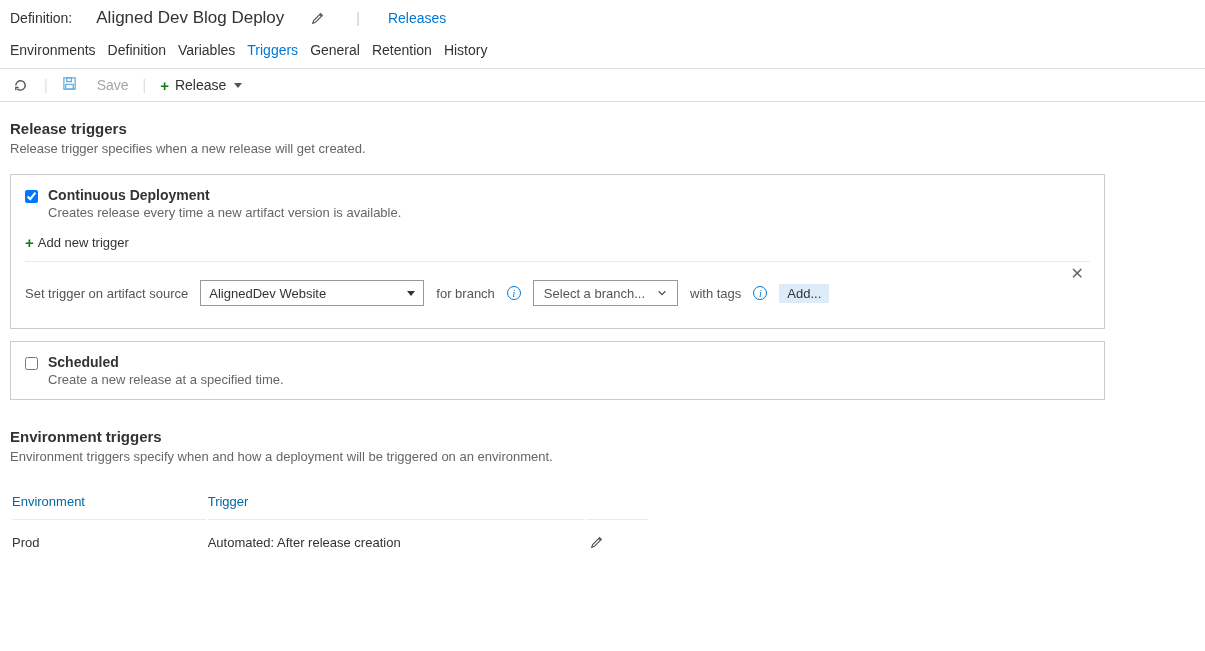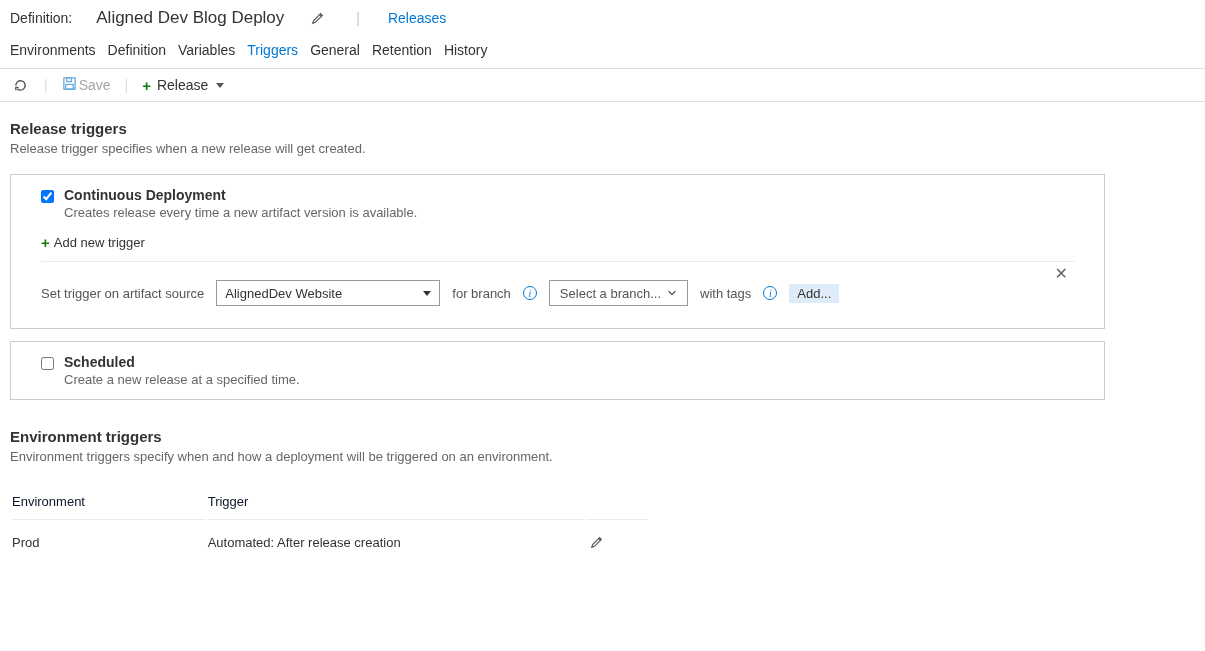--- a/index.html
+++ b/index.html
@@ -58,21 +58,21 @@
       align-items: center;
       padding: 6px 10px;
       gap: 10px;
     }
     .toolbar .vsep { color: #ddd; }
     .refresh-ic svg { width: 15px; height: 15px; }
     .save-ic svg { width: 15px; height: 15px; }
     .save-btn {
       display: inline-flex;
       align-items: center;
-      gap: 2px;
+      gap: 20px;
       color: #a6a6a6;
       cursor: default;
     }
     .release-btn {
       display: inline-flex;
       align-items: center;
       gap: 6px;
       cursor: pointer;
       color: #333;
     }
@@ -82,21 +82,21 @@
       border-left:4px solid transparent;
       border-right:4px solid transparent;
       border-top:5px solid #555;
       margin-left:2px;
     }
     .content { padding: 18px 10px 30px 10px; }
     .sect-title { font-size: 15px; font-weight: 600; margin-bottom: 4px; color: #333; }
     .sect-desc { font-size: 13px; color: #666; margin-bottom: 18px; }
     .panel {
       border: 1px solid #ccc;
-      padding: 12px 30px;
+      padding: 12px 14px;
       margin-bottom: 12px;
       width: 1095px;
     }
     .panel-head {
       display: flex;
       align-items: flex-start;
       gap: 10px;
     }
     .panel-head input[type=checkbox] { margin-top: 3px; }
     .panel-title { font-size: 14px; font-weight: 600; color: #333; }
@@ -139,21 +139,21 @@
       border-right:4px solid transparent;
       border-top:5px solid #333;
     }
     .dd-wide { width: 224px; }
     .dd-branch {
       border: 1px solid #999;
       height: 26px;
       padding: 0 10px;
       display: inline-flex;
       align-items: center;
-      gap: 6px;
+      gap: 12px;
       font-size: 13px;
       color: #555;
       cursor: pointer;
     }
     .dd-branch svg { width: 10px; height: 10px; }
     .info-ic {
       display: inline-flex;
       width: 14px; height: 14px;
       border: 1px solid #0078d4;
       border-radius: 50%;
@@ -181,21 +181,21 @@
       cursor: pointer;
     }
     .env-sect { margin-top: 28px; }
     .env-table { width: 640px; margin-top: 14px; }
     .env-table th, .env-table td {
       text-align: left;
       font-weight: 400;
       padding: 10px 0;
       font-size: 13px;
     }
-    .env-table thead th { color: #0f172a; border-bottom: 1px solid #eaeaea; }
+    .env-table thead th { color: #0369a1; border-bottom: 1px solid #eaeaea; }
     .env-col { width: 190px; }
     .trig-col { width: 370px; }
     .edit-col { width: 60px; text-align: right; }
     .pencil svg { width: 14px; height: 14px; }
   </style>
 </head>
 <body>
 
 <div class="header">
   <span>Definition:</span>

